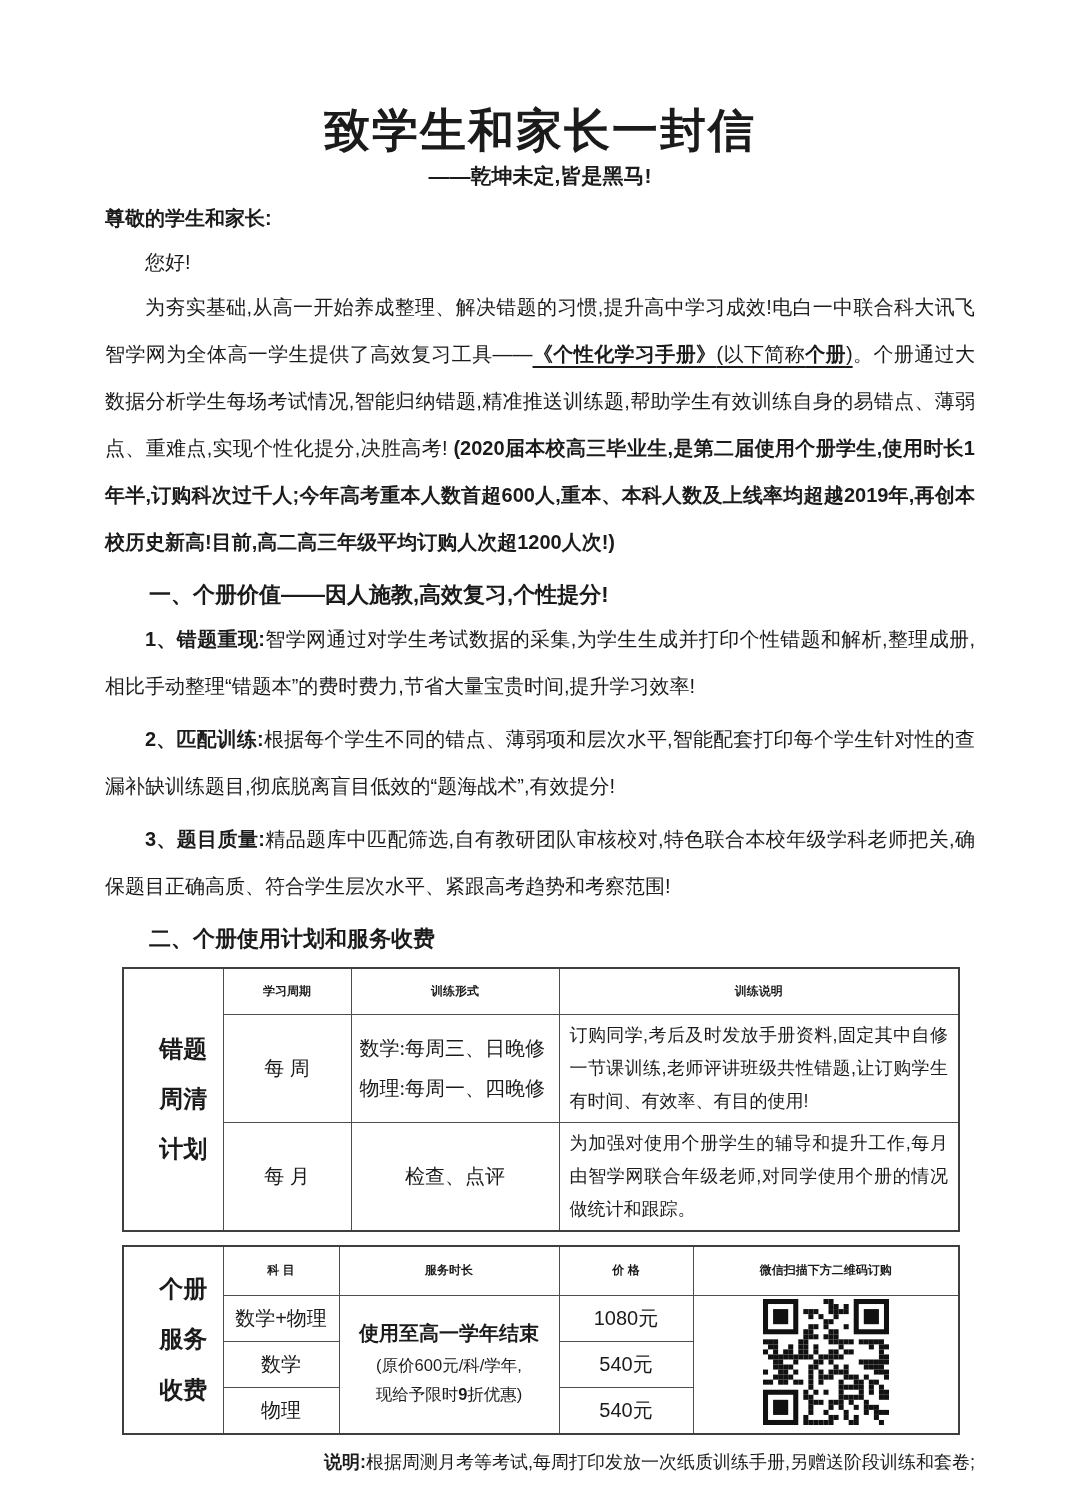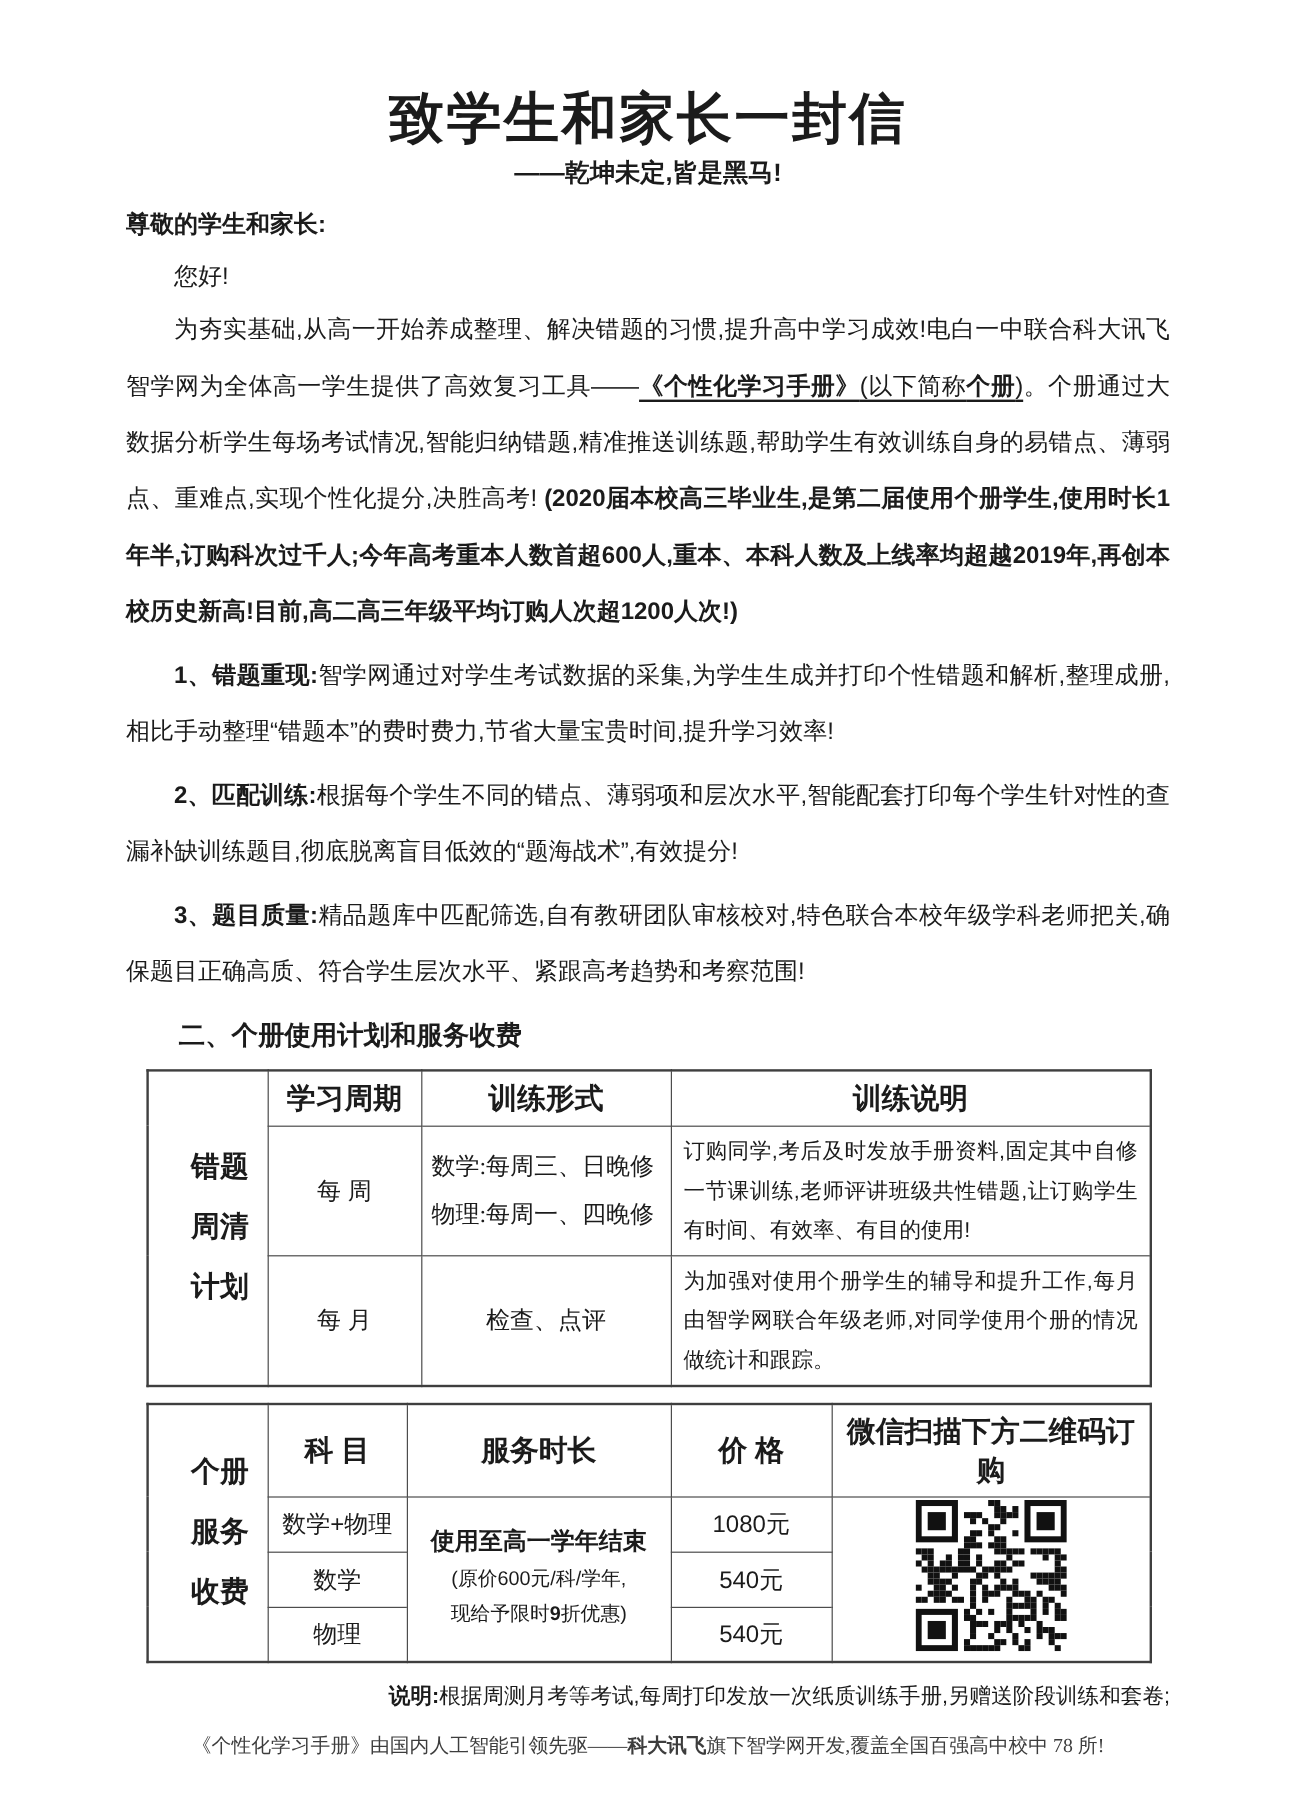--- a/index.html
+++ b/index.html
@@ -1,38 +1,38 @@
 <!DOCTYPE html>
 <html><head>
 <meta charset="utf-8">
 <style>
   html,body{margin:0;padding:0;background:#ffffff;}
   body{
     width:1080px;height:1495px;overflow:hidden;
     color:#1b1b1b;
     font-family:"Liberation Sans","DejaVu Sans",sans-serif;
   }
-  .page{box-sizing:border-box;width:1080px;height:1167px;padding:68px 105px 0;}
+  .page{box-sizing:border-box;width:1080px;height:1167px;padding:100px 105px 0;}
   .b{font-weight:700;margin-top:40px;}
   .u{text-decoration:underline;text-underline-offset:5px;text-decoration-thickness:1.5px;}
 
   .title{margin:0;text-align:center;font-size:46px;font-weight:700;letter-spacing:2px;}
   .subtitle{text-align:center;font-size:21px;font-weight:700;}
   .salutation{margin-top:15px;font-size:20px;font-weight:bold;}
   .greeting{margin-top:17px;font-size:20px;text-indent:2em;}
 
   .intro{margin:8px 0 0;font-size:20px;line-height:47px;text-align:justify;text-indent:2em;}
 
   .sec-heading{margin:14px 0 0;font-size:22px;font-weight:700;text-indent:2em;}
   .item{margin:6px 0 0;font-size:20px;line-height:47px;text-align:justify;text-indent:2em;}
 
   table{border-collapse:collapse;table-layout:fixed;margin:13px 0 0 17px;}
   table,td,th{border:1px solid #4d4d4d;}
   table{border:2px solid #3f3f3f;}
-  th{font-size:24px;font-weight:700;text-align:center;padding:6px 4px;}
+  th{font-size:12px;font-weight:700;text-align:center;padding:6px 4px;}
   td{font-size:20px;}
 
   .lbl{text-align:center;vertical-align:middle;}
   .lbl-inner{display:inline-block;width:2.08em;font-size:24px;font-weight:700;line-height:2.1;text-align:center;word-break:break-all;margin-left:20px;}
 
   .t1 .h-row{height:46px;}
   .t1 .r1{height:100px;}
   .t1 .r2{height:92px;}
   .cell-c{text-align:center;vertical-align:middle;}
   .form-cell{padding:4px 8px;vertical-align:middle;line-height:40px;text-align:left;font-family:Liberation Serif, serif;}
@@ -58,20 +58,21 @@
 <div class="page">
 
   <h1 class="title">致学生和家长一封信</h1>
   <div class="subtitle">——乾坤未定,皆是黑马!</div>
 
   <div class="salutation">尊敬的学生和家长:</div>
   <div class="greeting">您好!</div>
 
   <p class="intro"><span>为夯实基础,从高一开始养成整理、解决错题的习惯,提升高中学习成效!电白一中联合科大讯飞智学网为全体高一学生提供了高效复习工具——</span><span class="b u">《个性化学习手册》</span><span class="u">(以下简称</span><span class="b u">个册</span><span class="u">)</span><span>。个册通过大数据分析学生每场考试情况,智能归纳错题,精准推送训练题,帮助学生有效训练自身的易错点、薄弱点、重难点,实现个性化提分,决胜高考! </span><span class="b">(2020届本校高三毕业生,是第二届使用个册学生,使用时长1年半,订购科次过千人;今年高考重本人数首超600人,重本、本科人数及上线率均超越2019年,再创本校历史新高!目前,高二高三年级平均订购人次超1200人次!)</span></p>
 
+  <h2 class="sec-heading">一、个册价值——因人施教,高效复习,个性提分!</h2>
 
   <p class="item"><span class="b">1、错题重现:</span><span>智学网通过对学生考试数据的采集,为学生生成并打印个性错题和解析,整理成册,相比手动整理“错题本”的费时费力,节省大量宝贵时间,提升学习效率!</span></p>
   <p class="item"><span class="b">2、匹配训练:</span><span>根据每个学生不同的错点、薄弱项和层次水平,智能配套打印每个学生针对性的查漏补缺训练题目,彻底脱离盲目低效的“题海战术”,有效提分!</span></p>
   <p class="item"><span class="b">3、题目质量:</span><span>精品题库中匹配筛选,自有教研团队审核校对,特色联合本校年级学科老师把关,确保题目正确高质、符合学生层次水平、紧跟高考趋势和考察范围!</span></p>
 
   <h2 class="sec-heading">二、个册使用计划和服务收费</h2>
 
   <table class="t1">
     <colgroup>
         <col style="width:100px">

